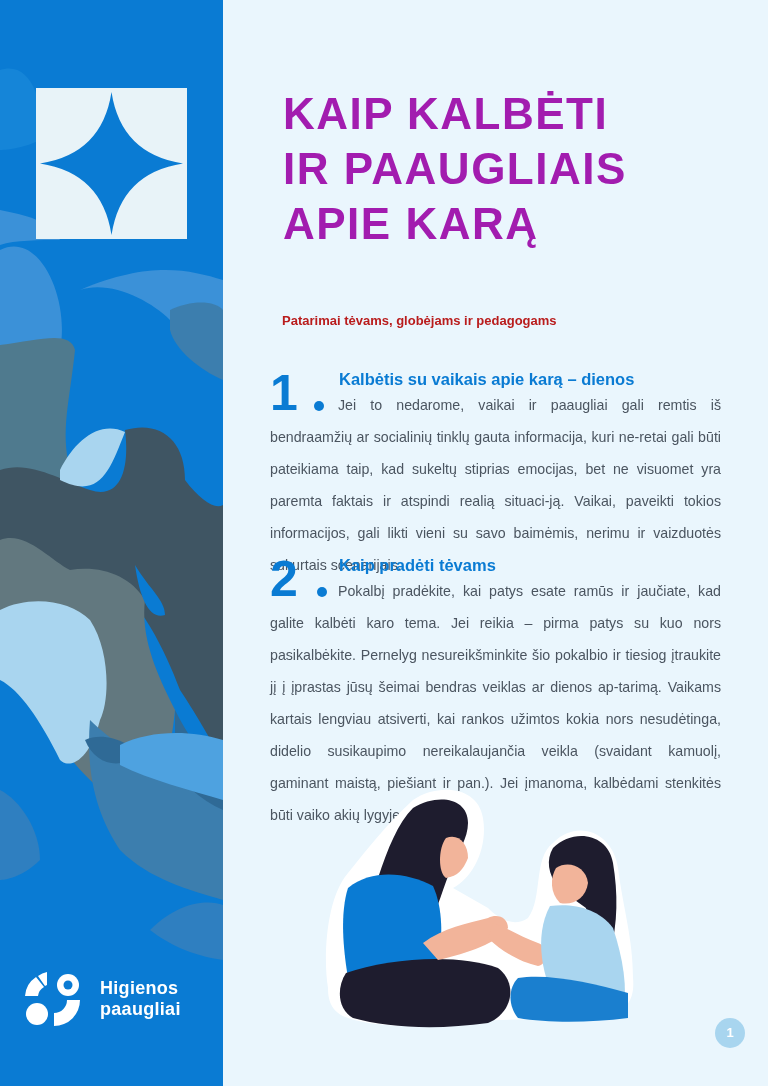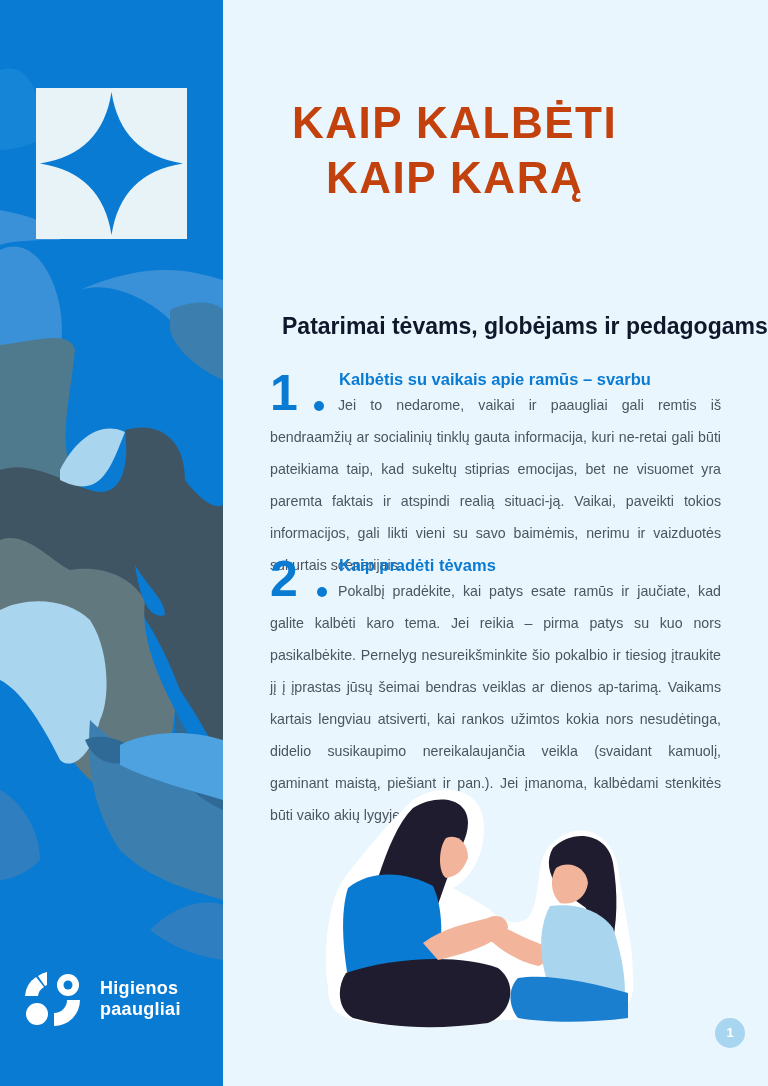--- a/index.html
+++ b/index.html
@@ -4,23 +4,23 @@
 <style>
   html,body{margin:0;padding:0;}
   body{width:768px;height:1086px;position:relative;overflow:hidden;background:#eaf6fd;font-family:"Liberation Sans",sans-serif;}
   .sidebar{position:absolute;left:0;top:0;width:223px;height:1086px;background:#0c4a6e;overflow:hidden;}
   .sidebar svg.camo{position:absolute;left:0;top:0;}
   .logo-box{position:absolute;left:36px;top:88px;width:151px;height:151px;background:#e8f3f8;}
   .logo-box svg{position:absolute;left:0;top:0;}
   .hi-logo{position:absolute;left:24px;top:970px;width:56px;height:56px;}
   .hi-text{position:absolute;left:100px;top:978px;color:#fff;font-weight:bold;font-size:18px;line-height:21px;letter-spacing:0.3px;}
   .main{position:absolute;left:223px;top:0;width:545px;height:1086px;}
-  .title{position:absolute;left:58px;top:84px;margin:11px;color:#c2410c;font-weight:bold;font-size:44px;line-height:55px;letter-spacing:1.5px;text-align:center;}
+  .title{position:absolute;left:58px;top:84px;margin:2px;color:#a21caf;font-weight:bold;font-size:44px;line-height:55px;letter-spacing:1.5px;}
   .title div{white-space:nowrap;}
-  .subtitle{position:absolute;left:59px;top:313px;color:#0f172a;font-weight:bold;font-size:23px;white-space:nowrap;}
+  .subtitle{position:absolute;left:59px;top:313px;color:#b91c1c;font-weight:bold;font-size:13px;white-space:nowrap;}
   .section{position:absolute;left:47px;width:451px;}
   .num{position:absolute;left:0;top:0;color:#0a7bd3;font-weight:bold;font-size:50px;line-height:46px;}
   .dot{position:absolute;width:10px;height:10px;border-radius:50%;background:#0a7bd3;}
   .sec-title{position:absolute;left:69px;top:0;color:#0a7bd3;font-weight:bold;font-size:16.5px;white-space:nowrap;}
   .sec-body{position:absolute;left:0;top:19px;width:451px;color:#4b5560;font-size:14.2px;line-height:32px;text-align:justify;}
   .sec-body .indent{display:inline-block;width:68px;}
   .illus{position:absolute;left:318px;top:778px;}
   .page-num{position:absolute;left:715px;top:1018px;width:30px;height:30px;border-radius:50%;background:#a8d5ef;color:#fff;font-weight:bold;font-size:13px;text-align:center;line-height:30px;}
 </style>
 </head>
@@ -64,28 +64,29 @@
   </svg>
   <div class="hi-text">
     <div>Higienos</div>
     <div>paaugliai</div>
   </div>
 </div>
 
 <div class="main">
   <h1 class="title">
     <div>KAIP KALBĖTI</div>
-    <div>KAIP KARĄ</div>
+    <div>IR PAAUGLIAIS</div>
+    <div>APIE KARĄ</div>
   </h1>
   <div class="subtitle">Patarimai tėvams, globėjams ir pedagogams</div>
 
   <div class="section" style="top:370px;">
     <div class="num">1</div>
     <span class="dot" style="left:44px;top:31px;"></span>
-    <div class="sec-title">Kalbėtis su vaikais apie ramūs – svarbu</div>
+    <div class="sec-title">Kalbėtis su vaikais apie karą – dienos</div>
     <div class="sec-body"><span class="indent"></span><span>Jei to nedarome, vaikai ir paaugliai gali remtis iš bendraamžių ar socialinių tinklų gauta informacija, kuri ne-retai gali būti pateikiama taip, kad sukeltų stiprias emocijas, bet ne visuomet yra paremta faktais ir atspindi realią situaci-ją. Vaikai, paveikti tokios informacijos, gali likti vieni su savo baimėmis, nerimu ir vaizduotės sukurtais scenarijais.</span></div>
   </div>
 
   <div class="section" style="top:556px;">
     <div class="num">2</div>
     <span class="dot" style="left:47px;top:31px;"></span>
     <div class="sec-title">Kaip pradėti tėvams</div>
     <div class="sec-body"><span class="indent"></span><span>Pokalbį pradėkite, kai patys esate ramūs ir jaučiate, kad galite kalbėti karo tema. Jei reikia – pirma patys su kuo nors pasikalbėkite. Pernelyg nesureikšminkite šio pokalbio ir tiesiog įtraukite jį į įprastas jūsų šeimai bendras veiklas ar dienos ap-tarimą. Vaikams kartais lengviau atsiverti, kai rankos užimtos kokia nors nesudėtinga, didelio susikaupimo nereikalaujančia veikla (svaidant kamuolį, gaminant maistą, piešiant ir pan.). Jei įmanoma, kalbėdami stenkitės būti vaiko akių lygyje.</span></div>
   </div>
 </div>

